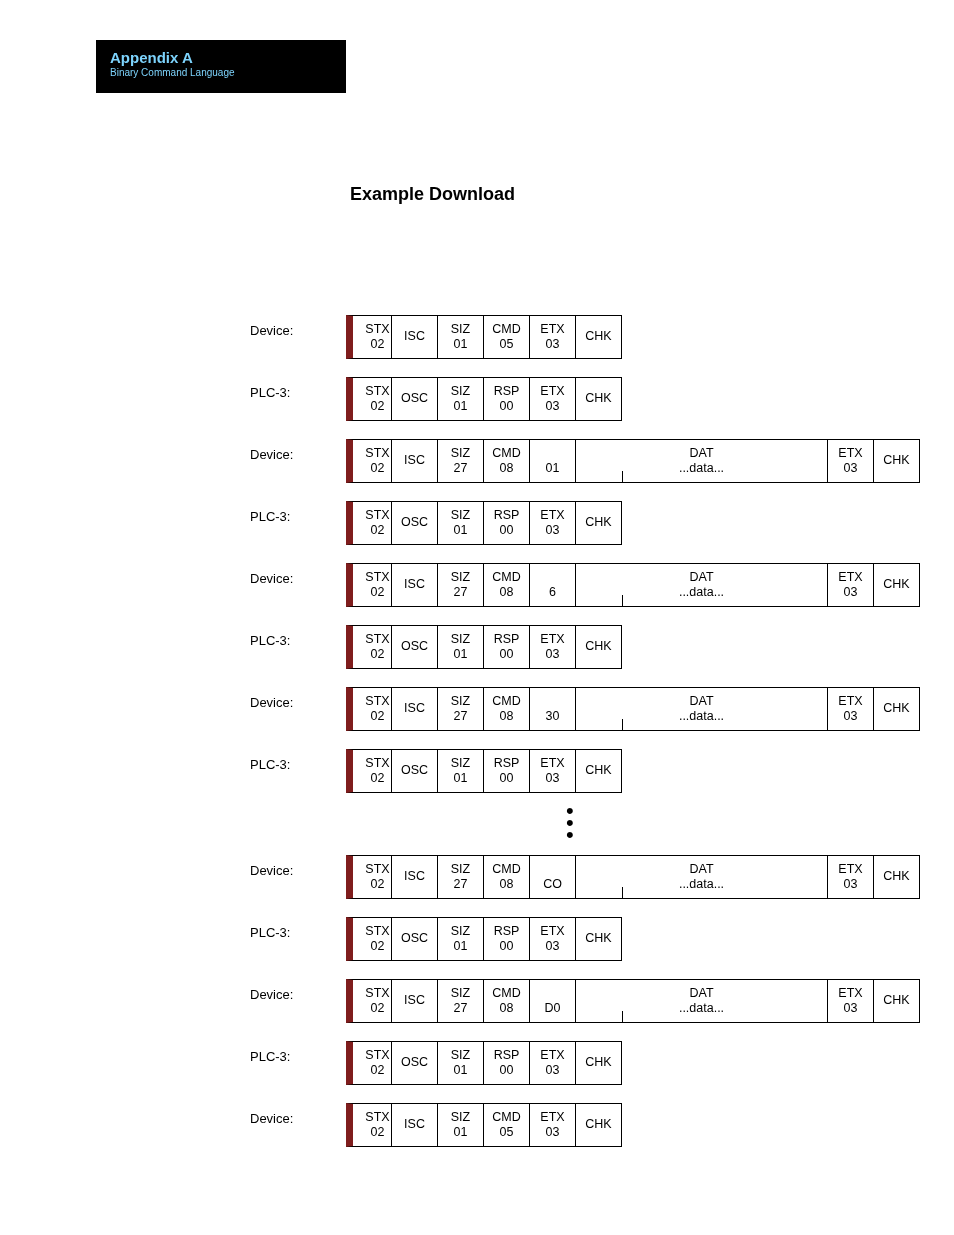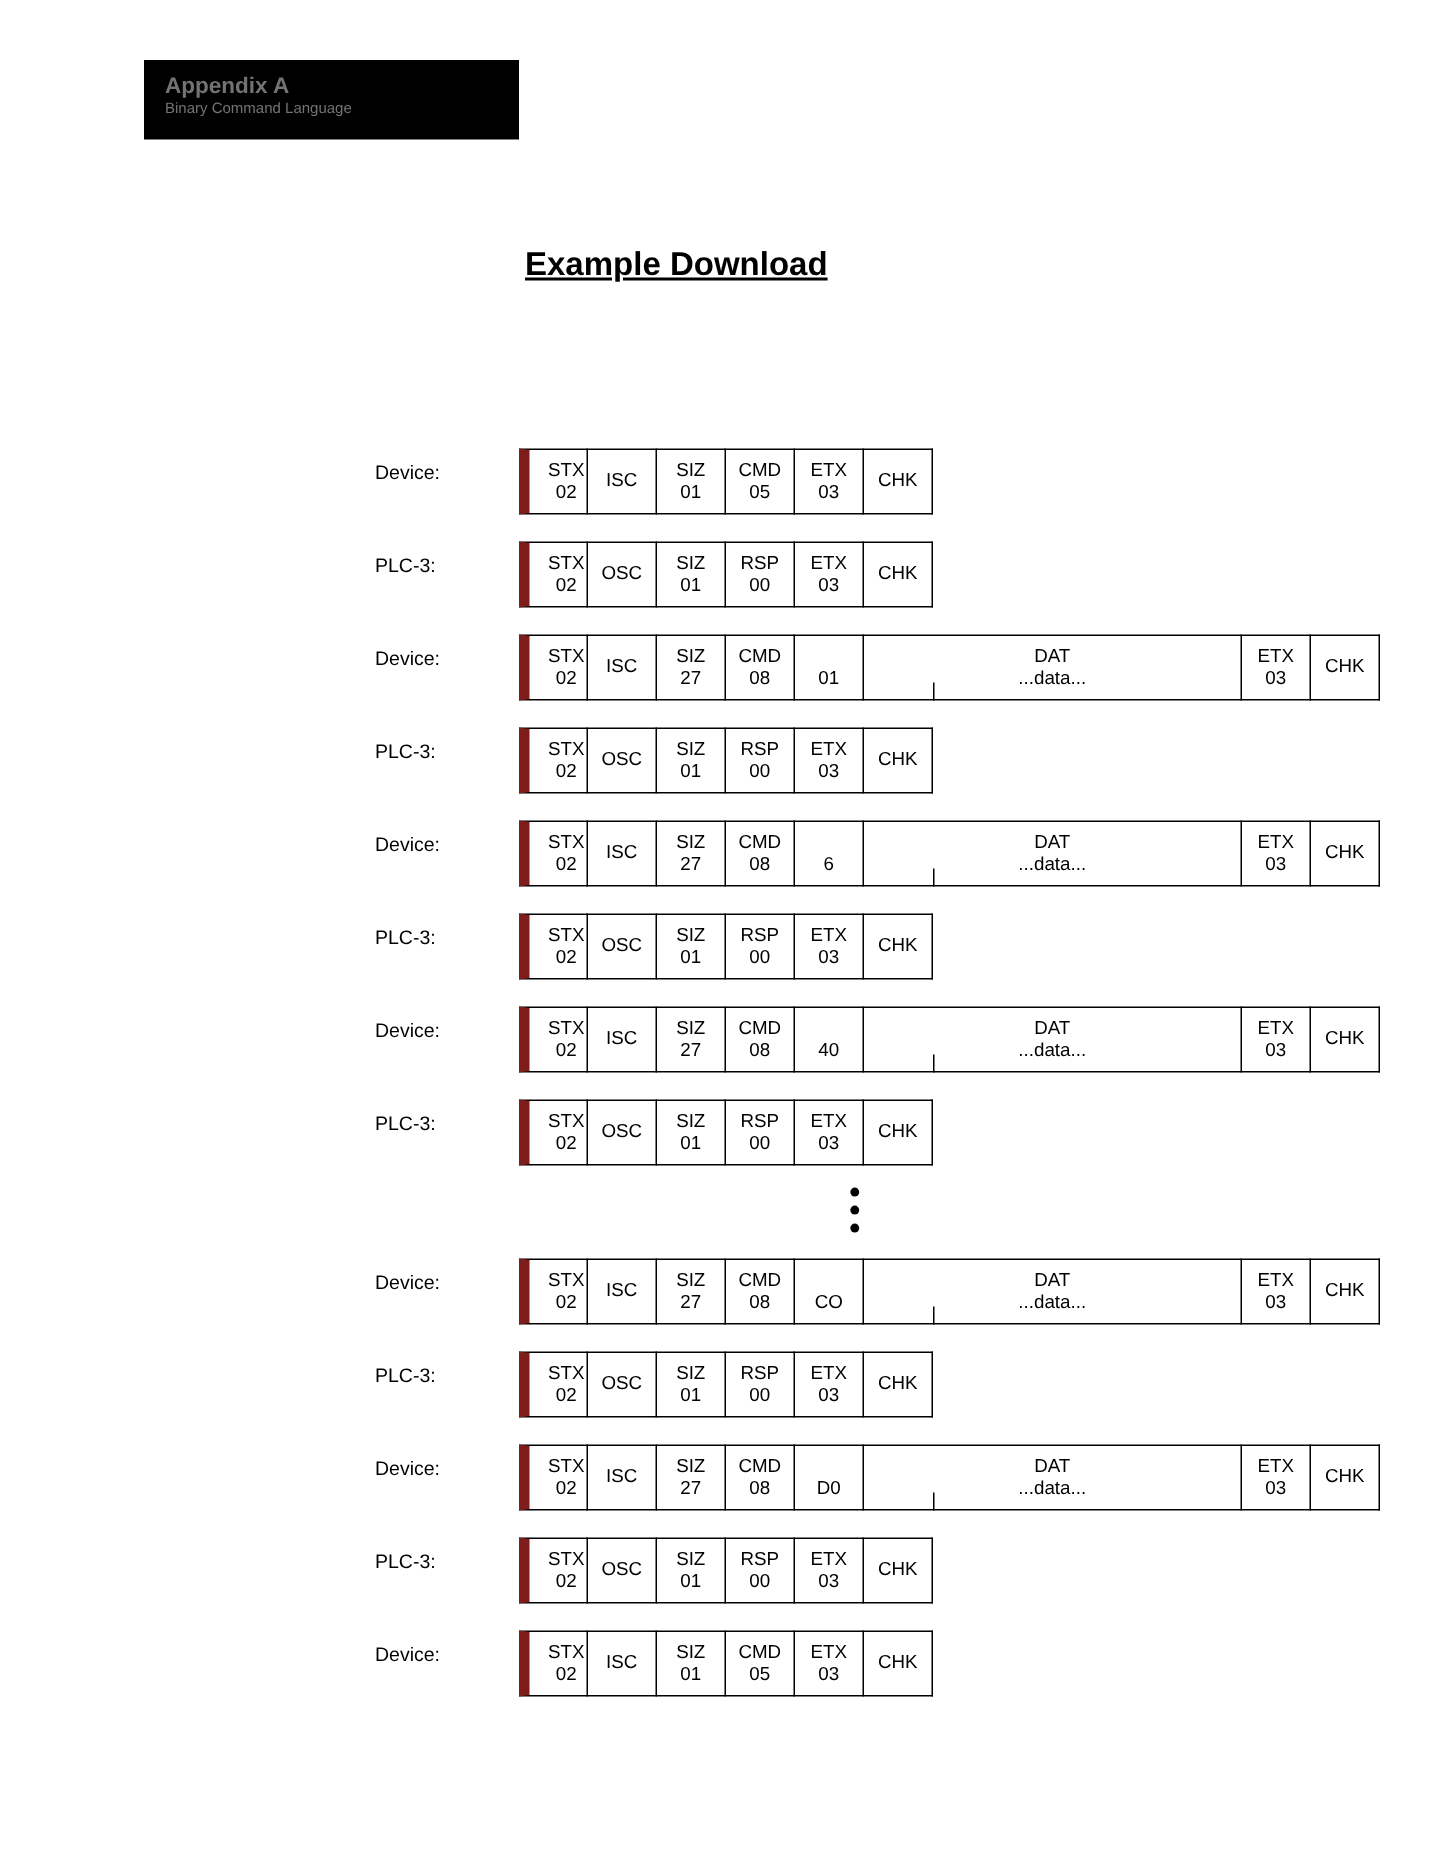--- a/index.html
+++ b/index.html
@@ -4,43 +4,42 @@
 <style>
   body {
     margin: 0;
     padding: 0;
     background: #fff;
     font-family: Arial, Helvetica, sans-serif;
     width: 954px;
   }
   .header {
     background: #000;
-    color: #737373;
+    color: #7dd3fc;
     padding: 10px 14px 14px 14px;
     width: 250px;
     box-sizing: border-box;
     margin-left: 96px;
     margin-top: 40px;
   }
   .header .title {
     font-weight: bold;
     font-size: 15px;
     line-height: 1.1;
   }
   .header .subtitle {
     font-size: 10px;
     line-height: 1.2;
   }
   .section-title {
     font-weight: bold;
-    font-size: 22px;
+    font-size: 18px;
     margin-left: 350px;
-    margin-top: 70px;
+    margin-top: 91px;
     margin-bottom: 110px;
-    text-decoration: underline;
   }
   .rows {
     margin-left: 250px;
   }
   .row {
     display: flex;
     align-items: stretch;
     margin-bottom: 18px;
     gap: 36px;
   }
@@ -303,21 +302,21 @@
       <div class="box w46">
           <span class="l1">SIZ</span>
           <span class="l2">27</span>
         </div>
       <div class="box w46">
           <span class="l1">CMD</span>
           <span class="l2">08</span>
         </div>
       <div class="box w46">
           <span class="l1">&nbsp;</span>
-          <span class="l2">40</span>
+          <span class="l2">30</span>
         </div>
       <div class="box wdat">
           <div class="split-left"></div>
           <span class="l1">DAT</span>
           <span class="l2">...data...</span>
         </div>
       <div class="box w46">
           <span class="l1">ETX</span>
           <span class="l2">03</span>
         </div>

